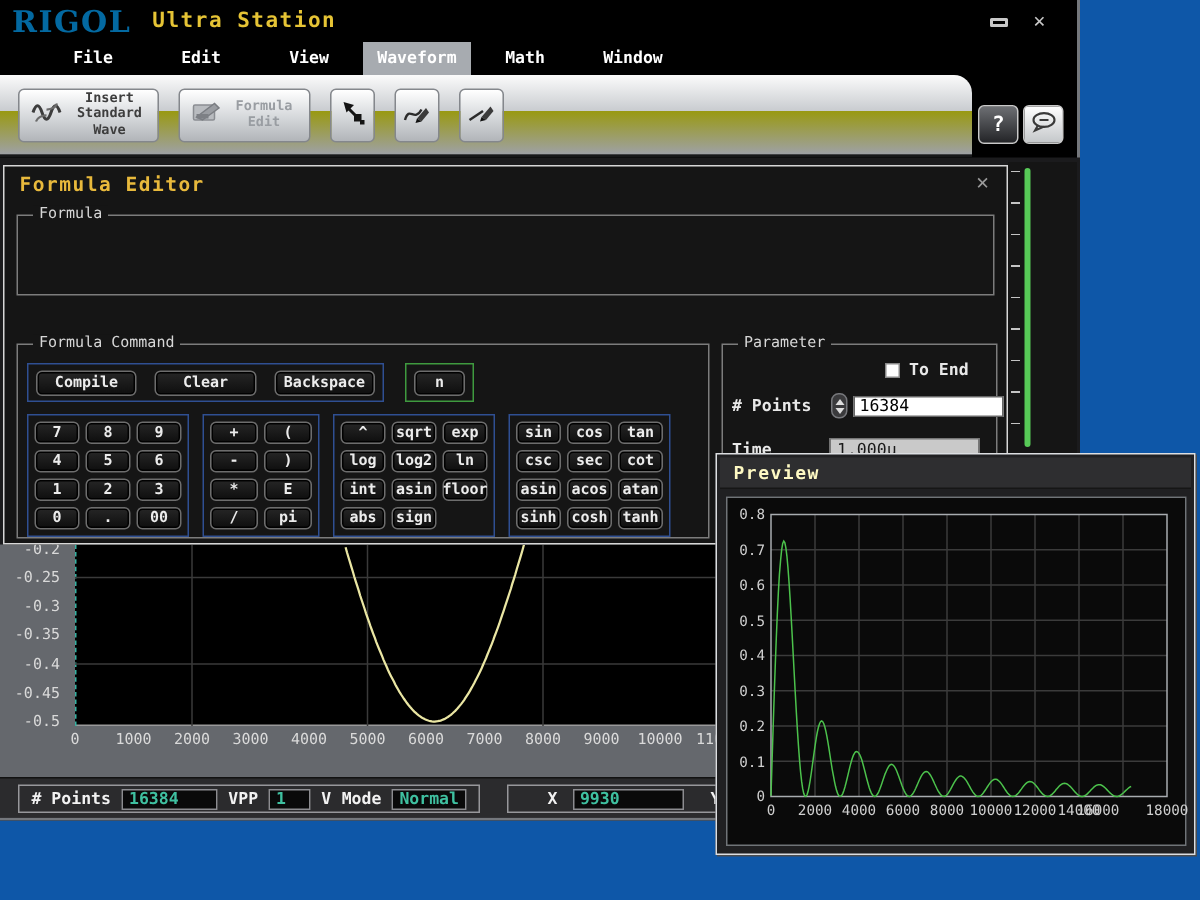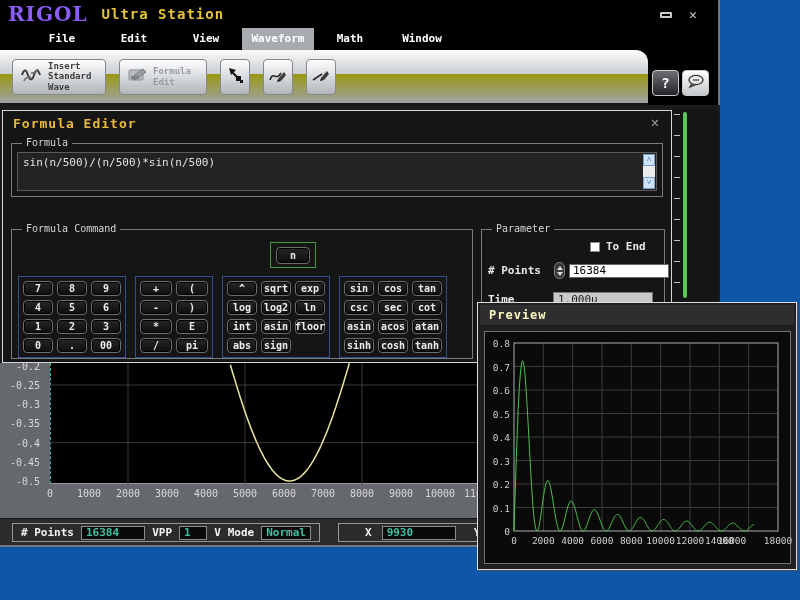--- a/index.html
+++ b/index.html
@@ -4,38 +4,38 @@
 <style>
   html,body{margin:0;padding:0;}
   body{width:800px;height:600px;position:relative;overflow:hidden;background:#0e57a8;
        font-family:"DejaVu Sans Mono",monospace;-webkit-font-smoothing:none;}
   *{box-sizing:border-box;}
 
   
   #main-window{position:absolute;left:0;top:0;width:720px;height:547px;background:#000;
     border-right:2px solid #74777c;border-bottom:2px solid #74777c;z-index:1;}
   #title-bar{position:absolute;left:0;top:0;width:100%;height:28px;display:flex;align-items:center;padding-left:8px;}
-  .brand{color:#8b5cf6;font-family:"DejaVu Serif",serif;font-weight:bold;font-size:20px;letter-spacing:1px;}
+  .brand{color:#0369a1;font-family:"DejaVu Serif",serif;font-weight:bold;font-size:20px;letter-spacing:1px;}
   .app-title{color:#e6c435;font-weight:bold;font-size:14px;margin-left:14px;letter-spacing:1px;}
   .win-controls{position:absolute;right:16px;top:8px;display:flex;gap:9px;align-items:center;}
   .win-btn{width:18px;height:13px;display:flex;align-items:center;justify-content:center;cursor:pointer;}
   .min-glyph{width:12px;height:6px;border:2px solid #c8c8c8;border-radius:1px;}
   .close-glyph{color:#c8c8c8;font-size:13px;font-weight:bold;line-height:1;}
 
   #menu-bar{position:absolute;left:0;top:28px;width:100%;height:22px;background:#000;display:flex;padding-left:26px;}
   .menu-item{min-width:72px;text-align:center;color:#fff;font-size:11px;font-weight:bold;padding:4px 8px 3px;cursor:default;}
   .menu-item.active{background:#a7abb0;}
 
   #toolbar{position:absolute;left:0;top:50px;width:648px;height:55px;
     background:linear-gradient(180deg,#fbfbfb 0%,#c9ccd0 45%,#991 0,#9ea1a6 100%);
     border-radius:0 12px 0 0;border-bottom:2px solid #17181a;display:flex;align-items:center;gap:13px;padding-left:12px;}
   .tb-btn{height:36px;border:1px solid #84878c;border-radius:4px;
     background:linear-gradient(180deg,#ffffff 0%,#d4d7da 55%,#b2b5b9 100%);
     display:flex;align-items:center;gap:4px;padding:2px 7px;cursor:pointer;}
-  .tb-btn .lbl{font-size:9px;line-height:1.12;color:#3d3d3d;font-weight:bold;white-space:normal;}
+  .tb-btn .lbl{font-size:9px;line-height:1.12;color:#3d3d3d;font-weight:bold;white-space:normal;text-align:center;}
   .tb-btn.disabled .lbl{color:#999da2;}
   .tb-btn.small{width:30px;justify-content:center;}
   .help-btns{position:absolute;left:652px;top:70px;display:flex;gap:3px;}
   .hb{width:27px;height:26px;border-radius:4px;border:1px solid #c9c9c9;display:flex;align-items:center;justify-content:center;cursor:pointer;}
   #help-button{background:linear-gradient(180deg,#6d6f73,#232427);color:#fff;font-weight:bold;font-size:14px;}
   #feedback-button{background:linear-gradient(180deg,#ffffff,#c4c7ca);}
 
   #content-bg{position:absolute;left:0;top:105px;width:720px;height:413px;background:#1b1b1d;}
   #right-strip{position:absolute;left:672px;top:108px;width:46px;height:194px;background:#151515;}
   #right-ruler{position:absolute;left:2px;top:6px;width:6px;height:182px;
@@ -272,31 +272,29 @@
 </div>
 
 <div id="formula-dialog">
   <div id="dialog-title">Formula Editor</div>
   <div id="dialog-close">
       <span>✕</span>
     </div>
 
   <div class="groupbox" id="group-formula">
     <span class="group-label">Formula</span>
-    <div id="formula-textarea">
-      <div id="formula-text">sin(n/500)/(n/500)*sin(n/500)</div>
-      <div id="formula-scrollbar">
-        <div class="sb-arrow" id="sb-up">˄</div>
-        <div class="sb-arrow" id="sb-down">˅</div>
-      </div>
-    </div>
   </div>
 
   <div class="groupbox" id="group-command">
     <span class="group-label">Formula Command</span>
+    <div id="cmd-box">
+        <div class="key-btn">Compile</div>
+        <div class="key-btn">Clear</div>
+        <div class="key-btn">Backspace</div>
+      </div>
     <div id="n-box">
       <div class="key-btn">n</div>
     </div>
     <div id="keypads">
       <div class="pad cols3" id="pad-digits">
           <div class="key-btn">7</div>
           <div class="key-btn">8</div>
           <div class="key-btn">9</div>
           <div class="key-btn">4</div>
           <div class="key-btn">5</div>

